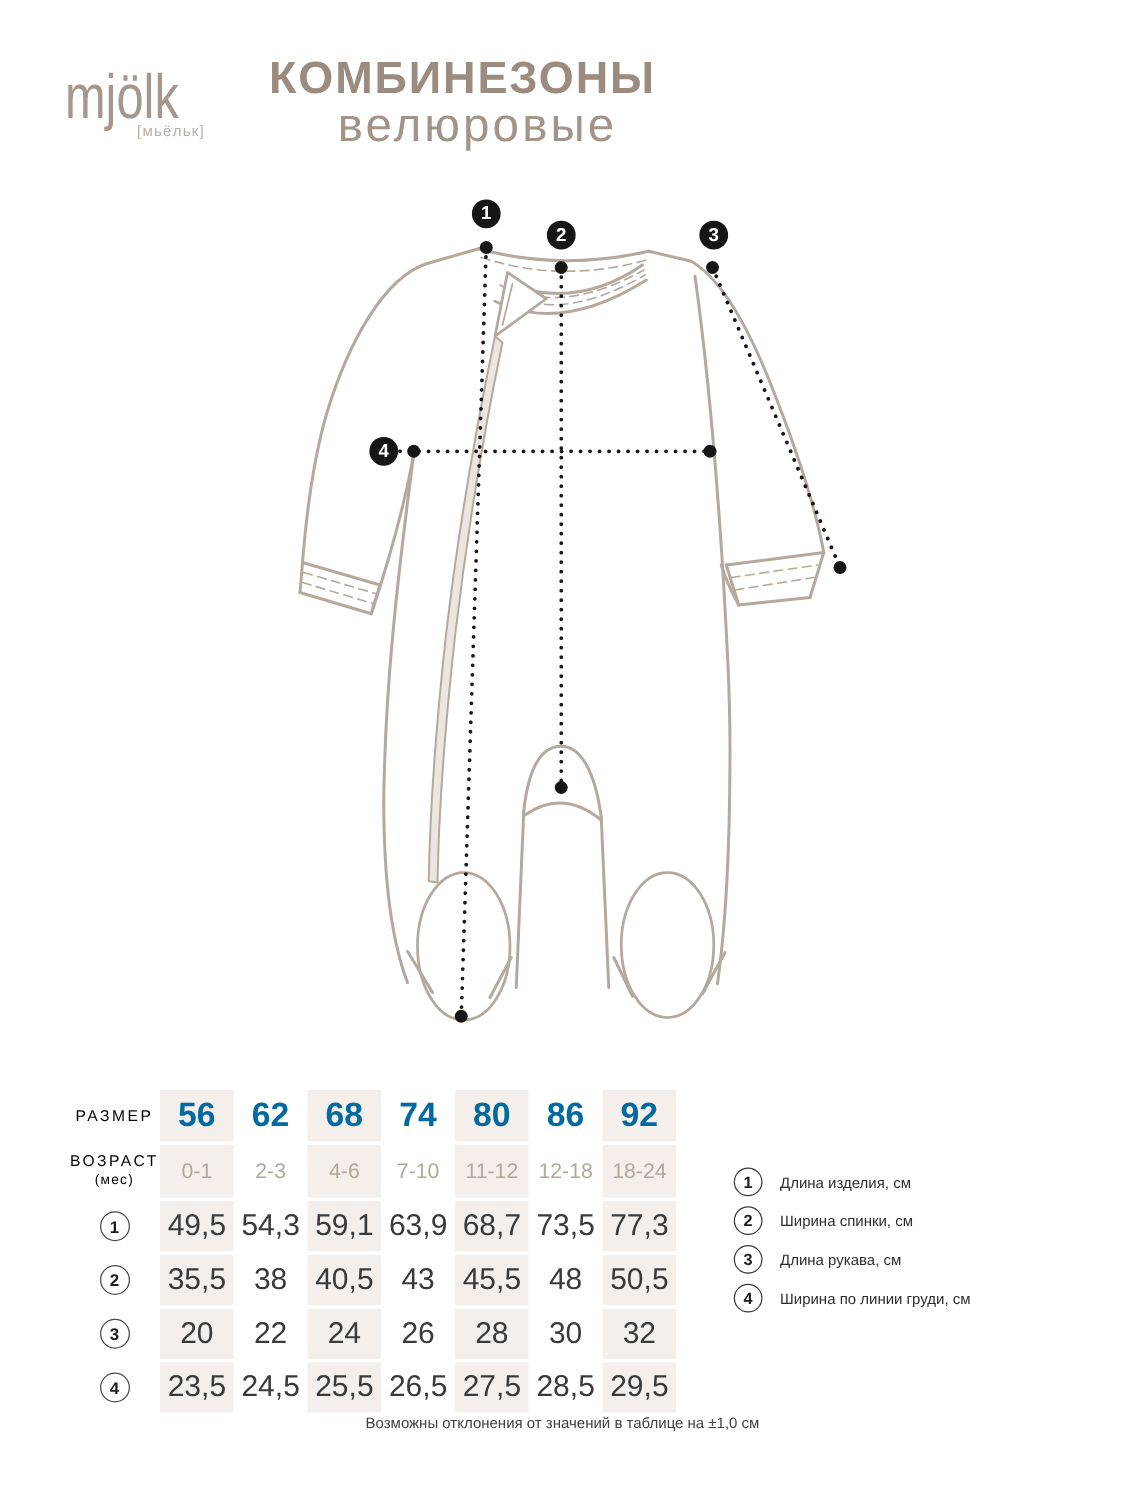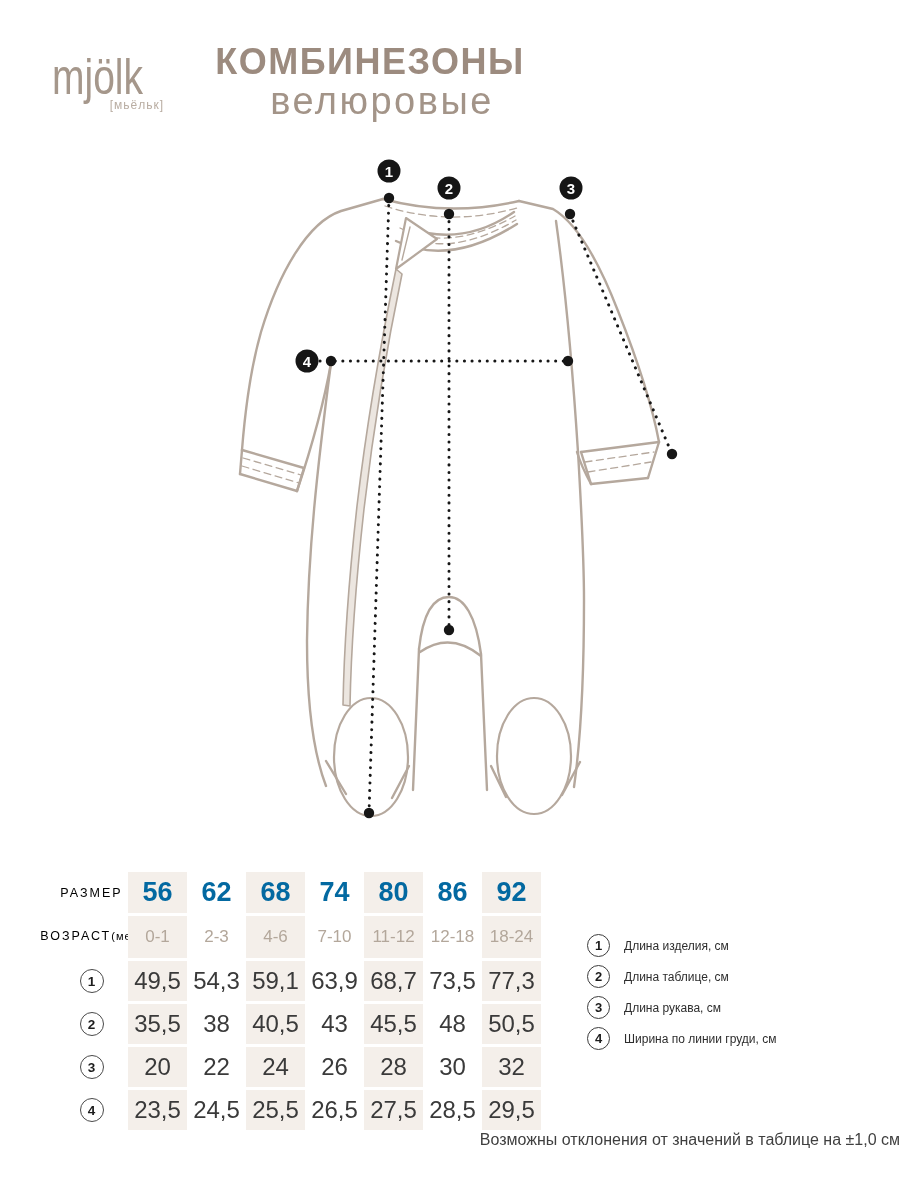--- a/index.html
+++ b/index.html
@@ -21,40 +21,40 @@
   
   .diagram{position:absolute;left:0;top:0;width:900px;height:860px;}
 
   
   .size-table{position:absolute;left:55px;top:872px;display:grid;
               grid-template-columns:73px repeat(7,59px);
               grid-template-rows:41px 42px 40px 40px 40px 40px;row-gap:3px;}
   .cell{display:flex;align-items:center;justify-content:center;background:#fff;}
   .cell.beige{background:#f4efea;}
   .lbl{font-size:12.5px;font-weight:400;color:#000000;letter-spacing:2px;}
-  .lbl-2l{display:flex;flex-direction:row;align-items:center;line-height:1.25;}
+  .lbl-2l{display:flex;flex-direction:column;align-items:center;line-height:1.25;}
   .lbl-2l .sub{font-size:11px;letter-spacing:1px;text-transform:none;}
   .size-val{font-size:27px;font-weight:600;color:#0369a1;}
   .age-val{font-size:17px;font-weight:400;color:#b3a79b;}
   .data-val{font-size:24px;color:#3a3a3a;}
   .num-circle{width:22px;height:22px;border:1.5px solid #4a4a4a;border-radius:50%;
               display:flex;align-items:center;justify-content:center;
               font-size:13.5px;font-weight:700;color:#1c1c1c;background:#fff;}
 
   
   .legend{position:absolute;left:587px;top:930px;}
   .legend-row{display:flex;align-items:center;gap:14px;height:31px;}
   .legend-circle{width:21px;height:21px;border:1.5px solid #3c3c3c;border-radius:50%;
                  display:flex;align-items:center;justify-content:center;flex:0 0 auto;
                  font-size:13px;font-weight:700;color:#1c1c1c;background:#fff;}
   .legend-label{font-size:12px;color:#2d2d2d;}
 
   
-  .footnote{position:absolute;left:0;top:1131px;width:900px;text-align:right;
-            font-size:16px;color:#3f3f3f;}
+  .footnote{position:absolute;left:0;top:1131px;width:900px;text-align:center;
+            font-size:12px;color:#3f3f3f;}
 
   
   .g-line{fill:none;stroke:#b5a89d;stroke-width:2.4;stroke-linecap:round;stroke-linejoin:round;}
   .g-dash{fill:none;stroke:#b5a89d;stroke-width:1.3;stroke-dasharray:7 4.5;stroke-linecap:round;}
   .g-fill{fill:#ffffff;stroke:#b5a89d;stroke-width:2.2;stroke-linejoin:round;}
   .zip{fill:#ece6e0;stroke:#b5a89d;stroke-width:1.6;stroke-linejoin:round;}
   .m-dotted{fill:none;stroke:#161616;stroke-width:3;stroke-dasharray:0.1 7.5;stroke-linecap:round;}
   .m-dot{fill:#161616;}
   .m-circle{fill:#161616;}
   .m-num{fill:#ffffff;font-family:"Liberation Sans",sans-serif;font-size:15px;font-weight:700;
@@ -224,21 +224,21 @@
     <div class="cell beige data-val">29,5</div>
   </div>
 
   <div class="legend">
     <div class="legend-row">
       <div class="legend-circle">1</div>
       <div class="legend-label">Длина изделия, см</div>
     </div>
     <div class="legend-row">
       <div class="legend-circle">2</div>
-      <div class="legend-label">Длина таблице, см</div>
+      <div class="legend-label">Ширина спинки, см</div>
     </div>
     <div class="legend-row">
       <div class="legend-circle">3</div>
       <div class="legend-label">Длина рукава, см</div>
     </div>
     <div class="legend-row">
       <div class="legend-circle">4</div>
       <div class="legend-label">Ширина по линии груди, см</div>
     </div>
   </div>

